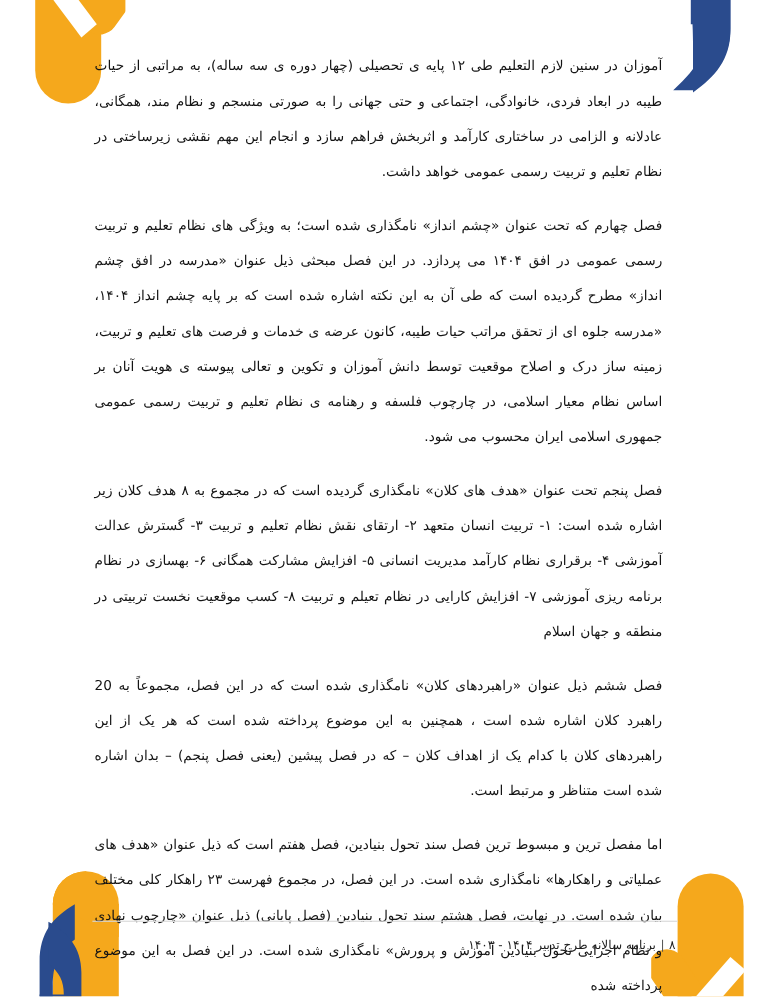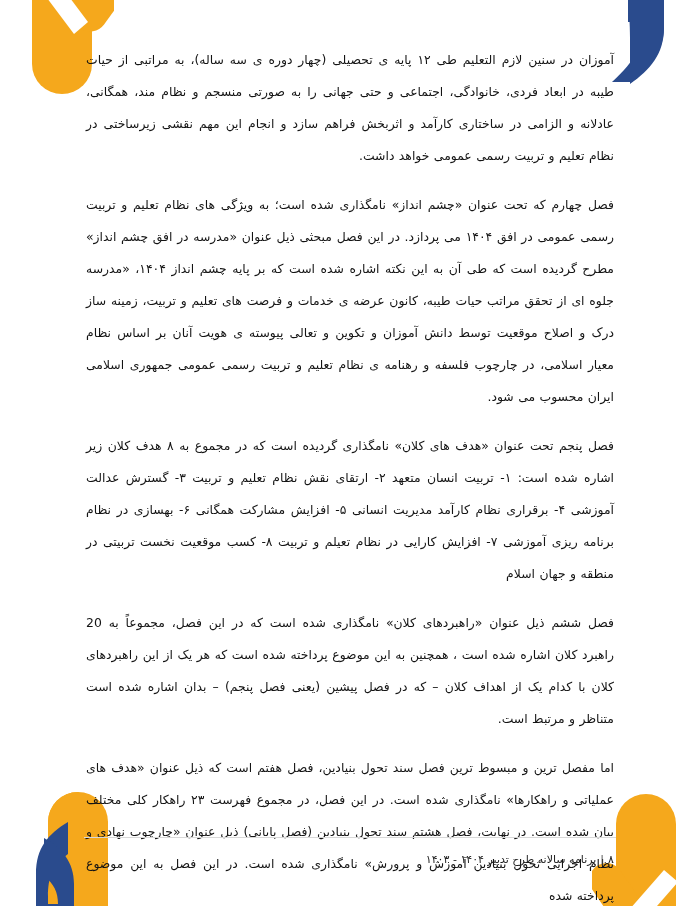--- a/index.html
+++ b/index.html
@@ -34,21 +34,21 @@
     left: 86px;
     direction: rtl;
     text-align: justify;
     text-align-last: right;
   }
   .para {
     font-family: "DejaVu Sans", "Liberation Sans", sans-serif;
     font-size: 12.4px;
     line-height: 2.58;
     color: #141414;
-    margin: 0 0 17px 0;
+    margin: 0 12px 17px 0;
     text-align: justify;
     text-align-last: right;
     letter-spacing: 0;
     word-spacing: 0.5px;
   }
   .para:last-child { margin-bottom: 0; }
 
   
   .footer-rule {
     position: absolute;

